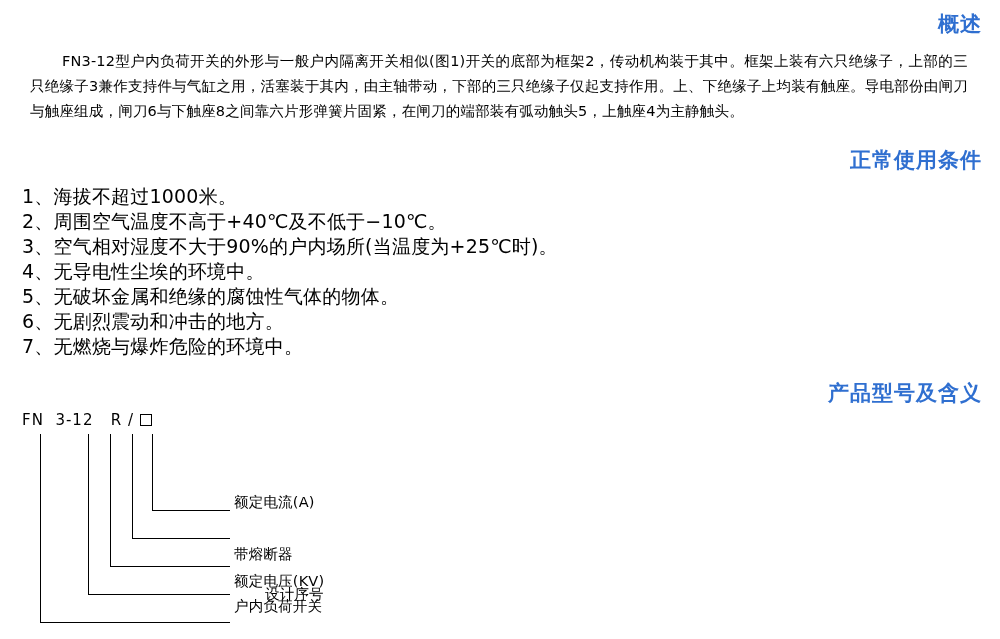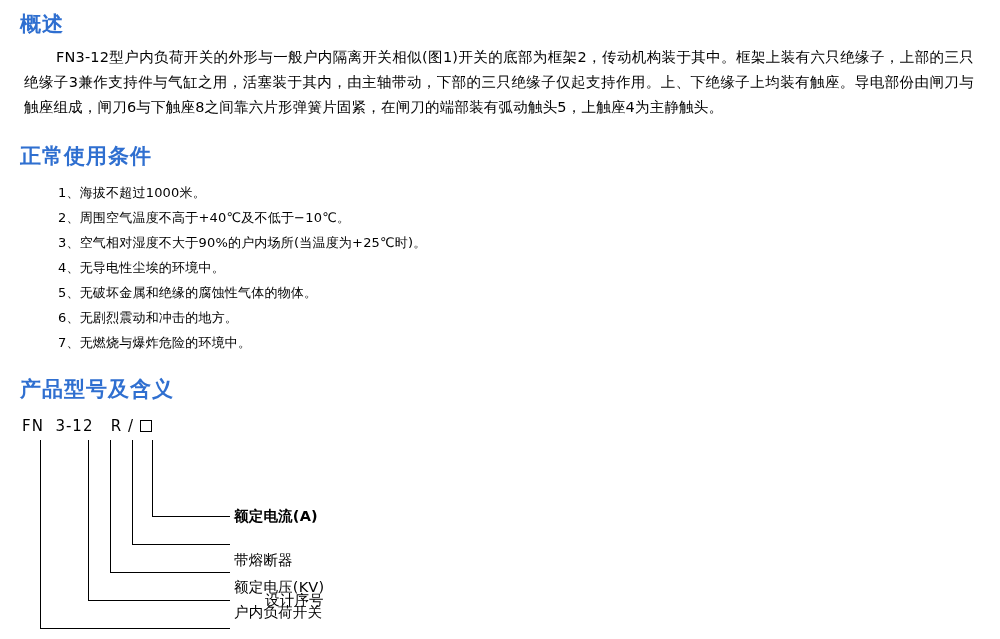--- a/index.html
+++ b/index.html
@@ -22,55 +22,55 @@
     box-sizing: border-box;
     padding: 10px 18px 0 18px;
   }
   .section-heading {
     color: #2f6fd0;
     font-size: 21px;
     font-weight: bold;
     letter-spacing: 1px;
     margin: 0;
     line-height: 1.4;
+    text-align: right;
   }
   .heading-overview {
     padding-left: 2px;
     margin-bottom: 6px;
   }
   .body-text {
     font-size: 14.5px;
     line-height: 25px;
     text-align: justify;
     letter-spacing: 0.2px;
-    margin: 4px;
+    margin: 10px;
     padding: 0 4px 0 2px;
   }
   .indent {
     text-indent: 2.2em;
   }
   .heading-conditions {
     margin-top: 22px;
     margin-bottom: 8px;
     padding-left: 2px;
   }
   .conditions-list {
     list-style: none;
     margin: 0;
     padding: 0 0 0 4px;
   }
   .conditions-list li {
-    font-size: 13px;
+    font-size: 19px;
     line-height: 25px;
     letter-spacing: 0.2px;
-    margin-left: 36px;
   }
   .heading-model {
     margin-top: 20px;
-    margin-bottom: 12px;
+    margin-bottom: 2px;
     padding-left: 2px;
   }
   .model-code {
     font-size: 15px;
     letter-spacing: 1px;
     padding-left: 4px;
     line-height: 20px;
     white-space: pre;
   }
   .model-code .sq {
@@ -127,21 +127,21 @@
   </ul>
 
   <h2 class="section-heading heading-model">产品型号及含义</h2>
 
   <div class="model-code"><span>FN  3-12   R / </span><span class="sq"></span></div>
 
   <div class="diagram">
 
     <div class="vline" style="left:130px; top:0px; height:76px;"></div>
     <div class="hline" style="left:130px; top:76px; width:78px;"></div>
-    <div class="leader-label" style="left:212px; top:68px;font-weight:bold;">额定电流(A)</div>
+    <div class="leader-label" style="left:212px; top:60px;">额定电流(A)</div>
 
     <div class="vline" style="left:110px; top:0px; height:104px;"></div>
     <div class="hline" style="left:110px; top:104px; width:98px;"></div>
     <div class="leader-label" style="left:212px; top:112px;">带熔断器</div>
 
     <div class="vline" style="left:88px; top:0px; height:132px;"></div>
     <div class="hline" style="left:88px; top:132px; width:120px;"></div>
     <div class="leader-label" style="left:212px; top:139px;">额定电压(KV)</div>
 
     <div class="vline" style="left:66px; top:0px; height:160px;"></div>

